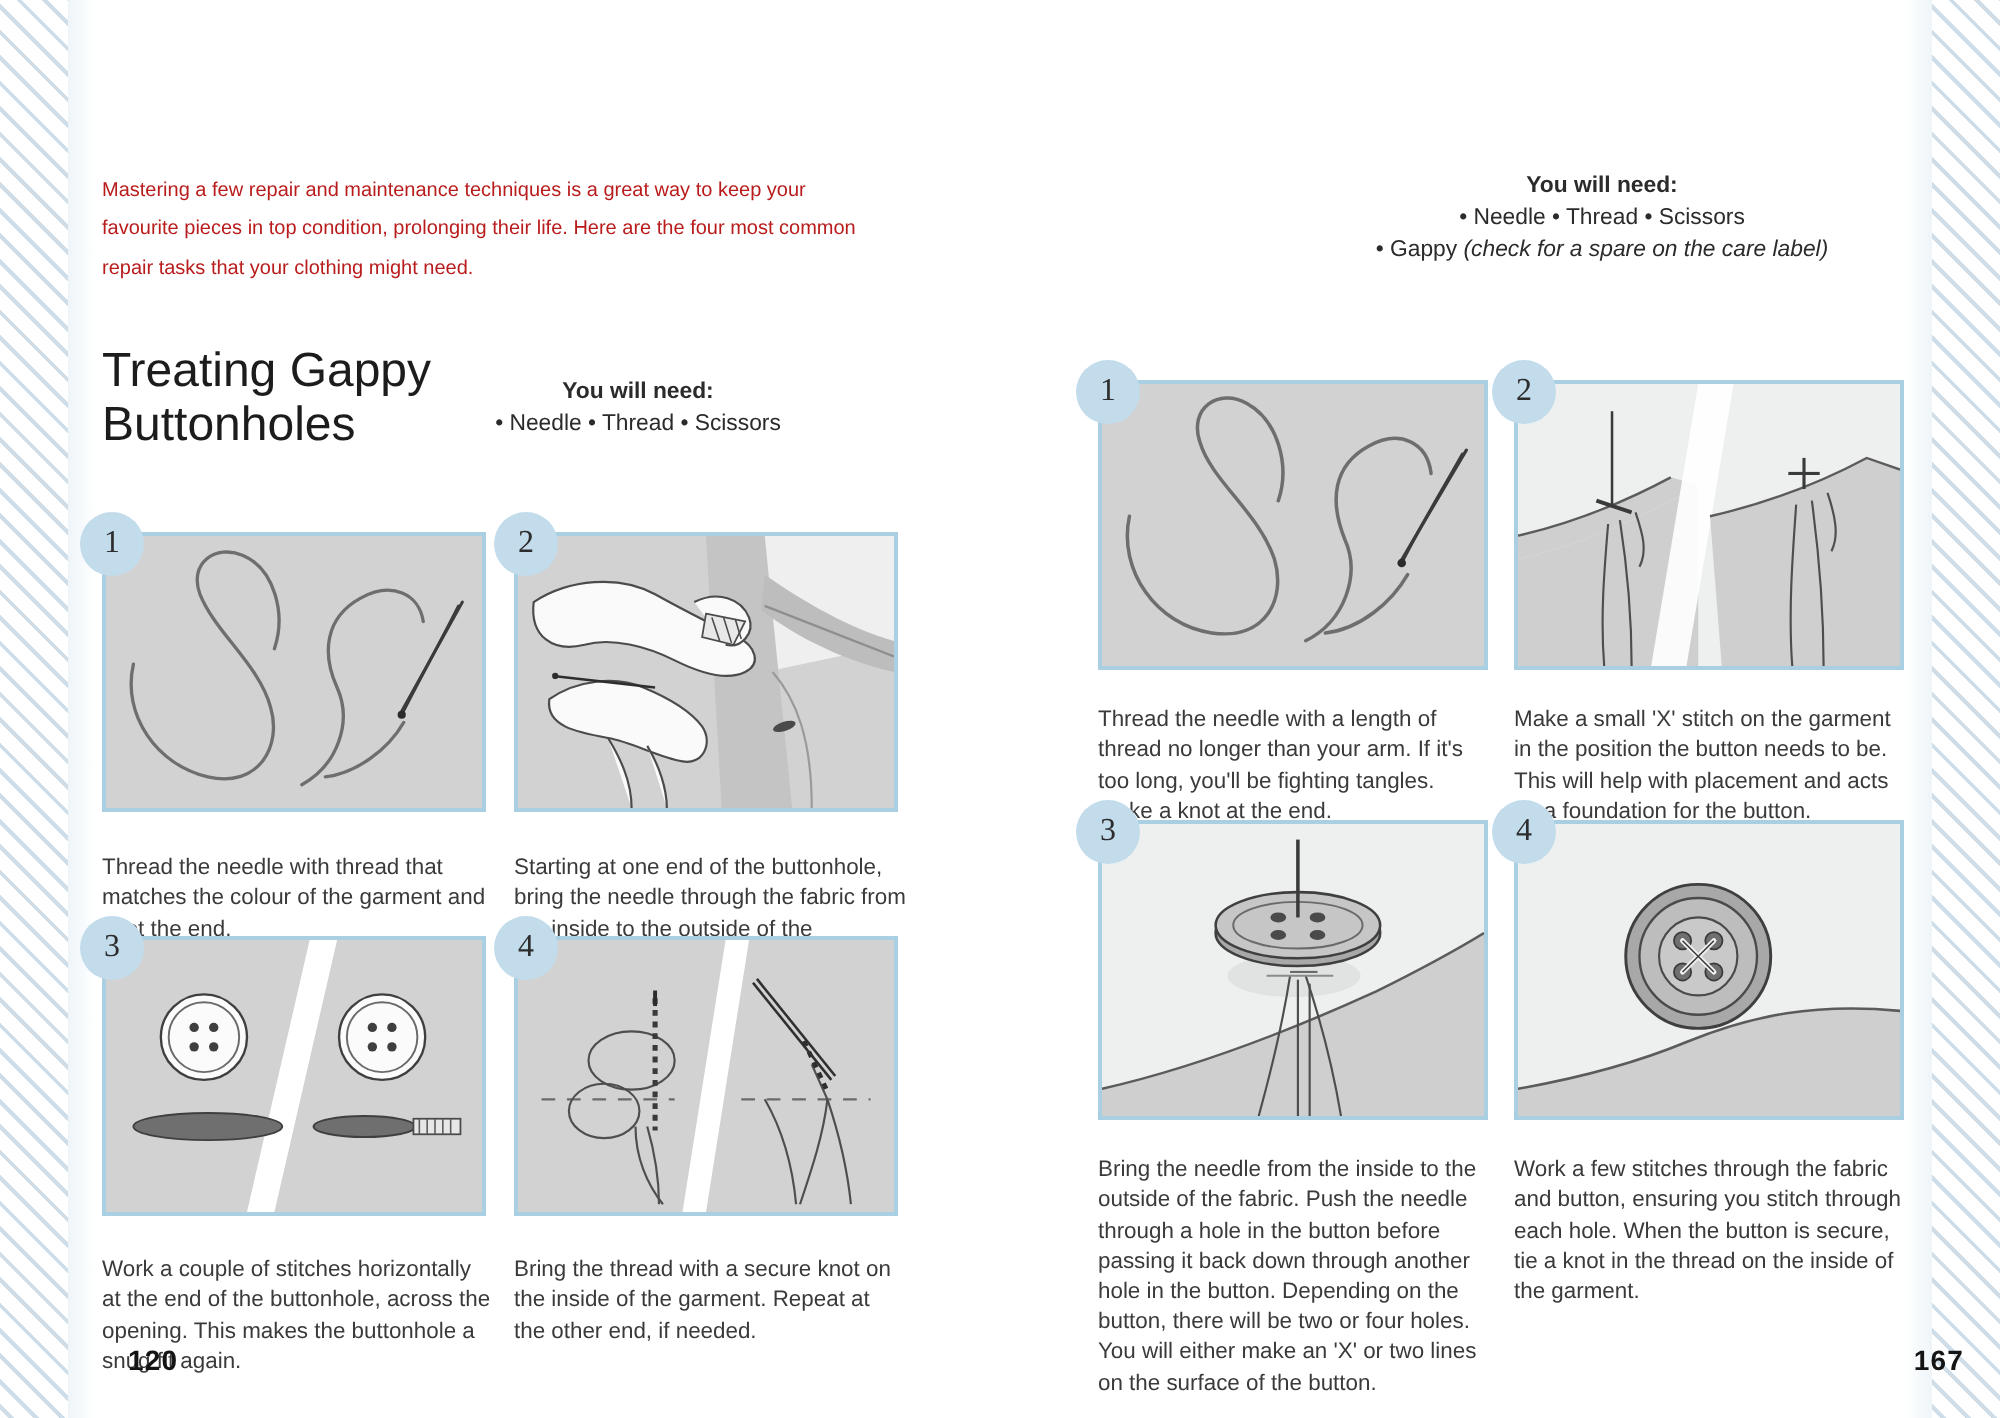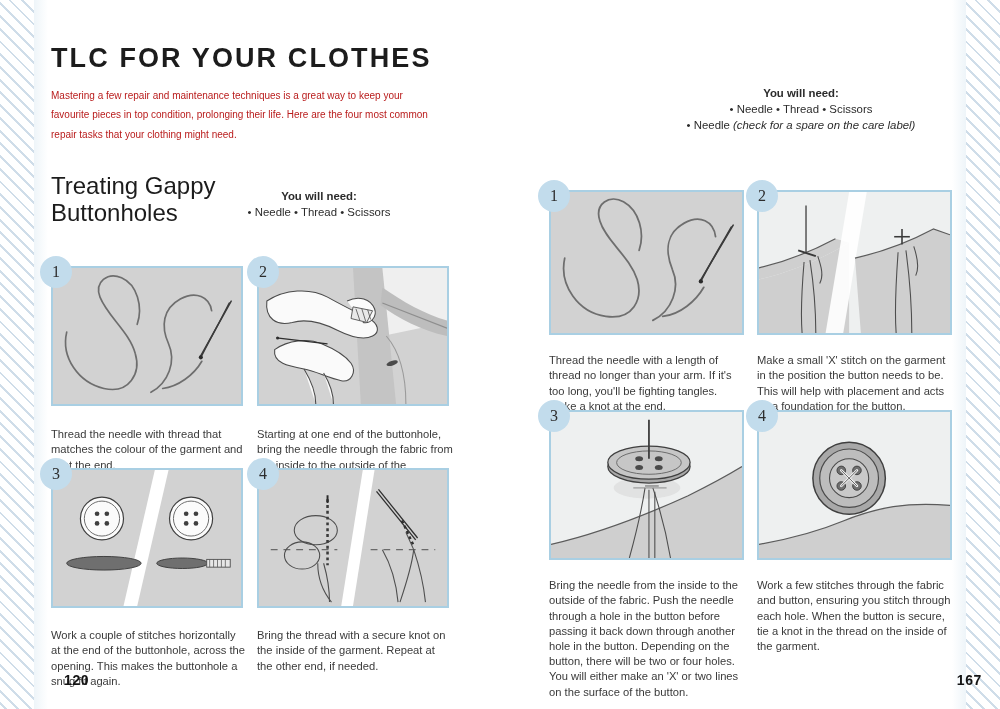--- a/index.html
+++ b/index.html
@@ -109,21 +109,20 @@
 
   <div class="edge-stripes edge-left"></div>
   <div class="edge-fade-l"></div>
   <div class="edge-stripes edge-right"></div>
   <div class="edge-fade-r"></div>
 
   <div class="spread">
 
     <div class="leaf">
 
-      <h1 class="main-title">TLC FOR YOUR CLOTHES</h1>
       <p class="intro">Mastering a few repair and maintenance techniques is a great way to keep your favourite pieces in top condition, prolonging their life. Here are the four most common repair tasks that your clothing might need.</p>
 
       <h2 class="section-head head-left">Treating Gappy Buttonholes</h2>
 
       <div class="ywn ywn-left">
         <span class="ywn-title">You will need:</span>
         <span class="ywn-items">• Needle • Thread • Scissors</span>
       </div>
 
       <div class="panel" style="left:51px;top:266px;width:192px;height:140px;">
@@ -249,21 +248,21 @@
       <p class="caption" style="left:257px;top:617px;width:196px;">Bring the thread with a secure knot on the inside of the garment. Repeat at the other end, if needed.</p>
 
       <div class="folio folio-left">120</div>
     </div>
 
     <div class="leaf">
 
       <div class="ywn ywn-right">
         <span class="ywn-title">You will need:</span>
         <span class="ywn-items">• Needle • Thread • Scissors</span>
-        <span class="ywn-items"><span>• Needle </span><span class="ywn-note">(check for a spare on the care label)</span></span>
+        <span class="ywn-items"><span>• Gappy </span><span class="ywn-note">(check for a spare on the care label)</span></span>
       </div>
 
       <div class="panel" style="left:49px;top:190px;width:195px;height:145px;">
         <svg viewBox="0 0 195 145" preserveAspectRatio="none">
           <rect width="195" height="145" fill="#d2d2d2"></rect>
           <g fill="none" stroke="#6e6e6e" stroke-width="1.8" stroke-linecap="round">
             <path d="M14 68 C8 96 28 124 56 128 C84 132 94 110 88 90 C80 66 56 50 50 30 C44 12 60 2 74 10 C90 19 96 42 90 60"></path>
             <path d="M104 132 C124 122 132 98 124 80 C116 60 118 42 136 32 C152 23 166 30 168 46"></path>
             <path d="M114 128 C132 126 148 112 156 98"></path>
           </g>

